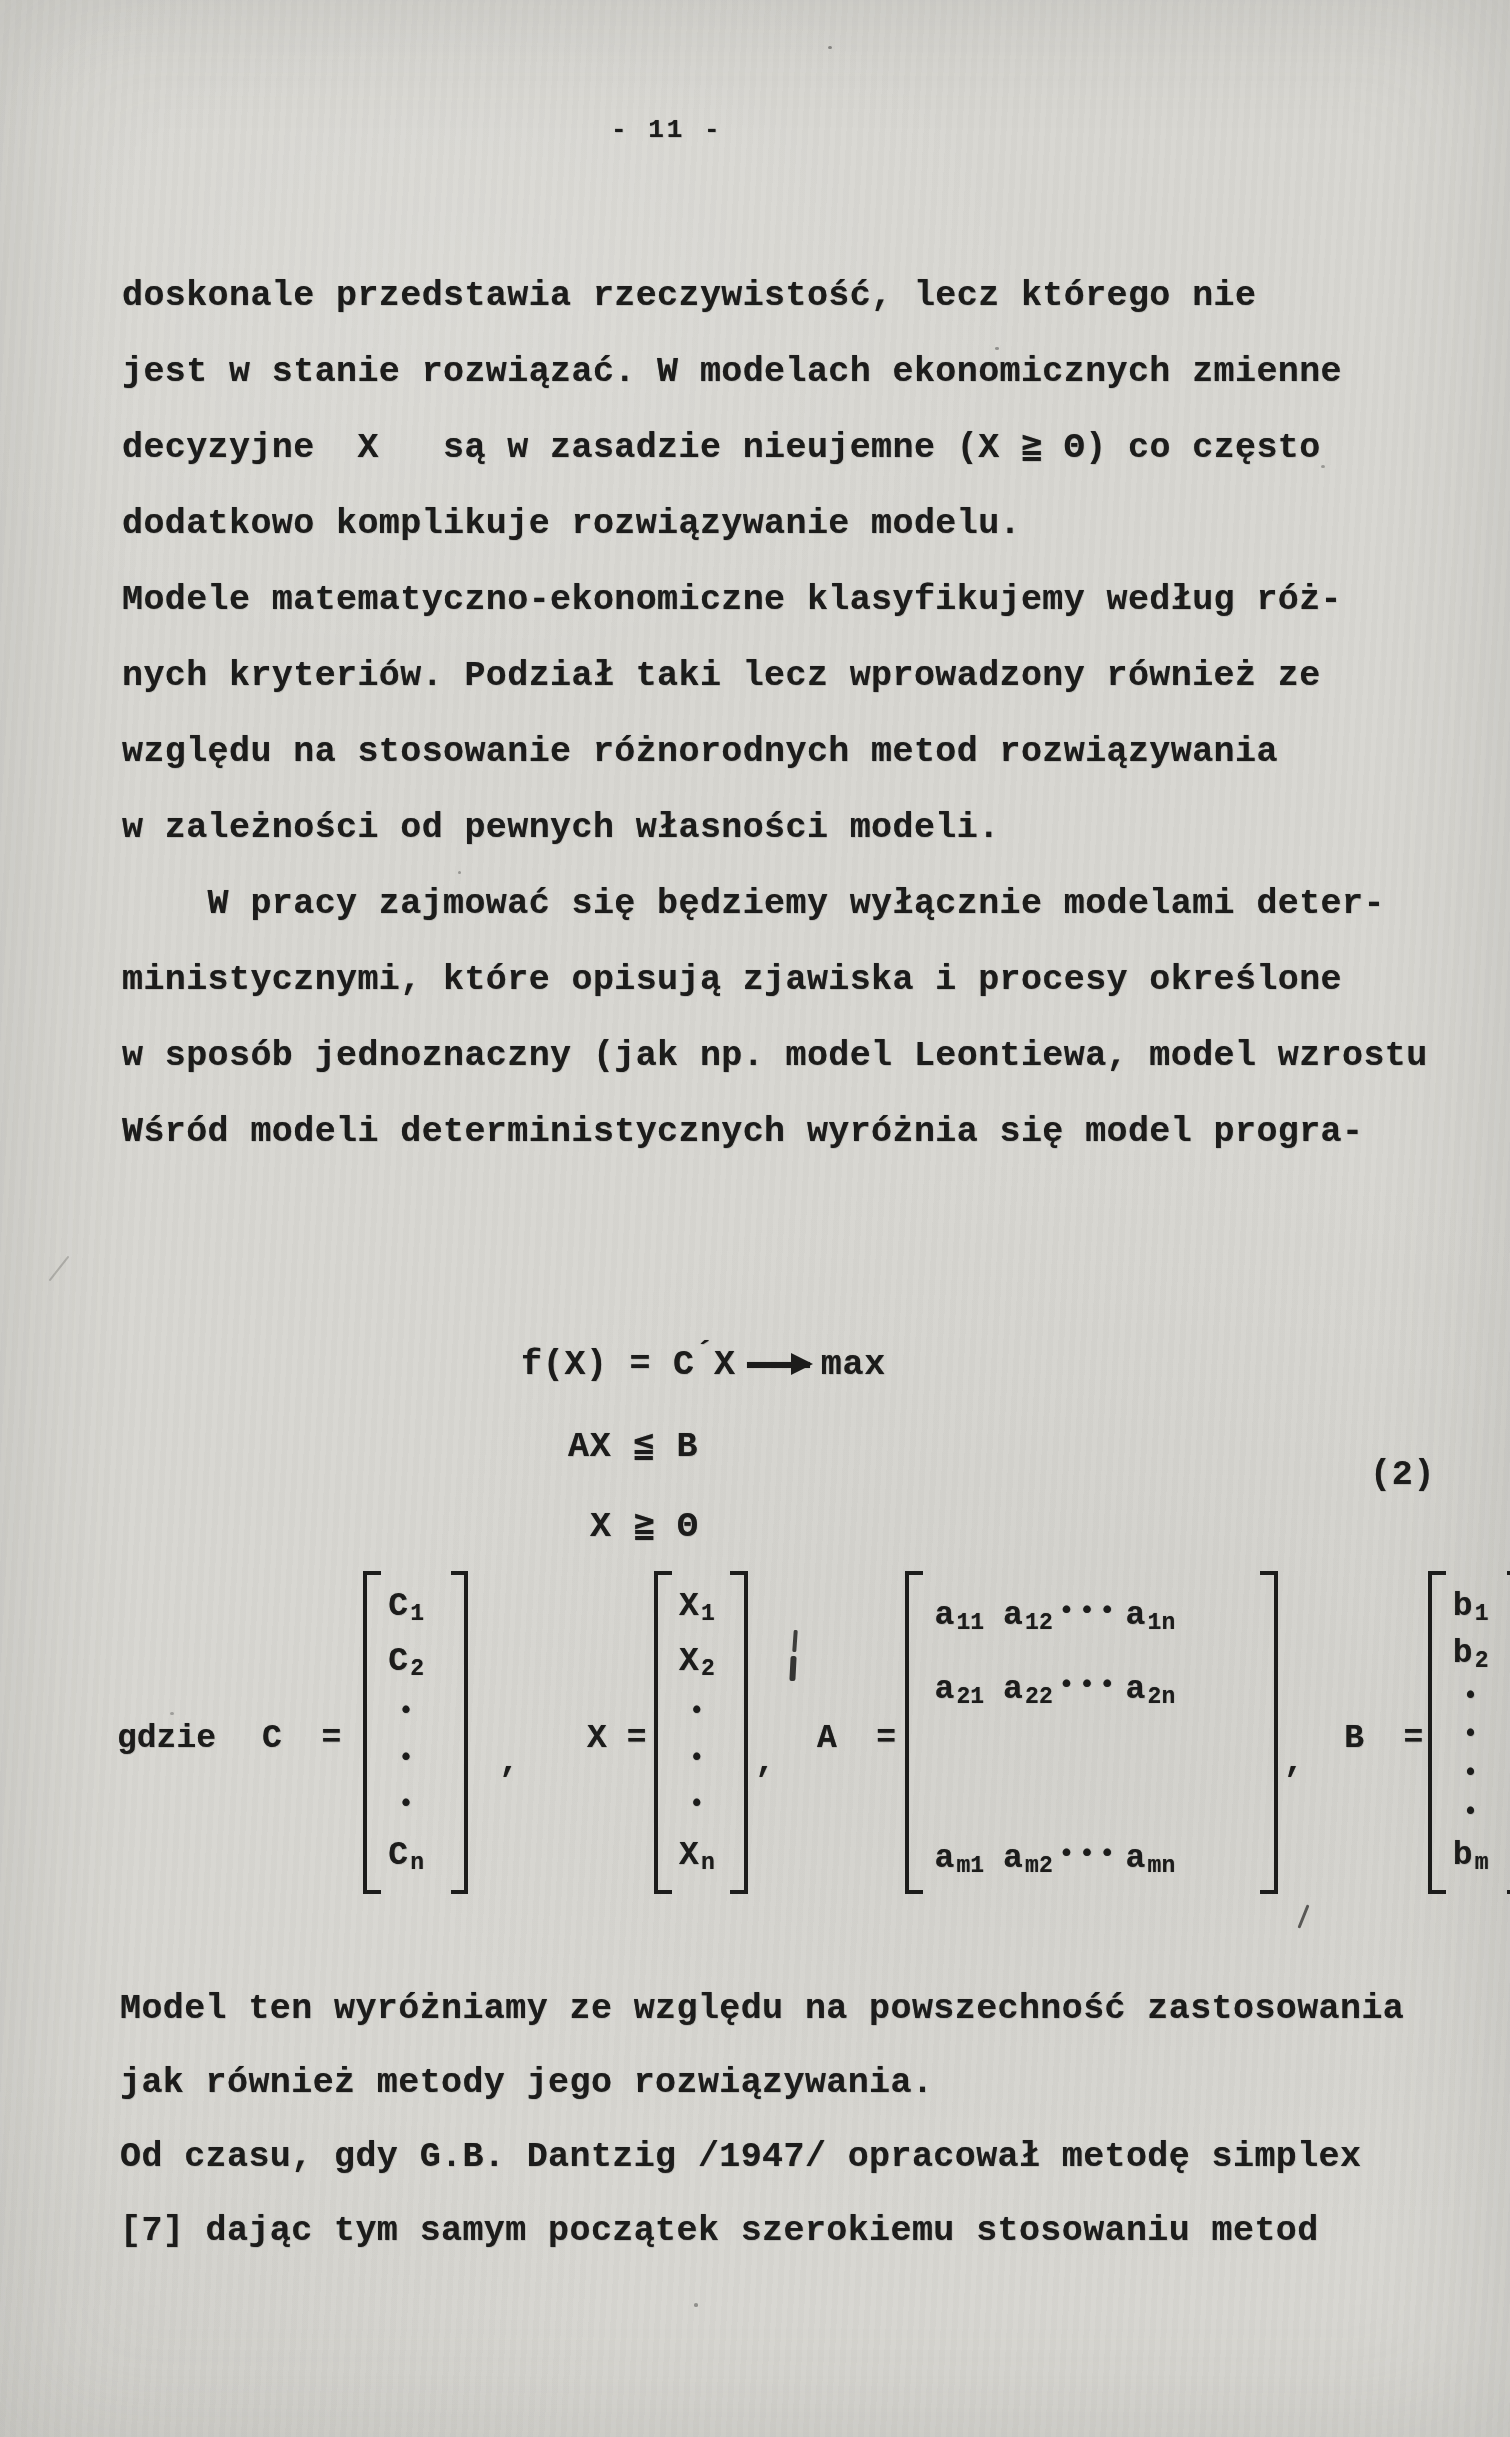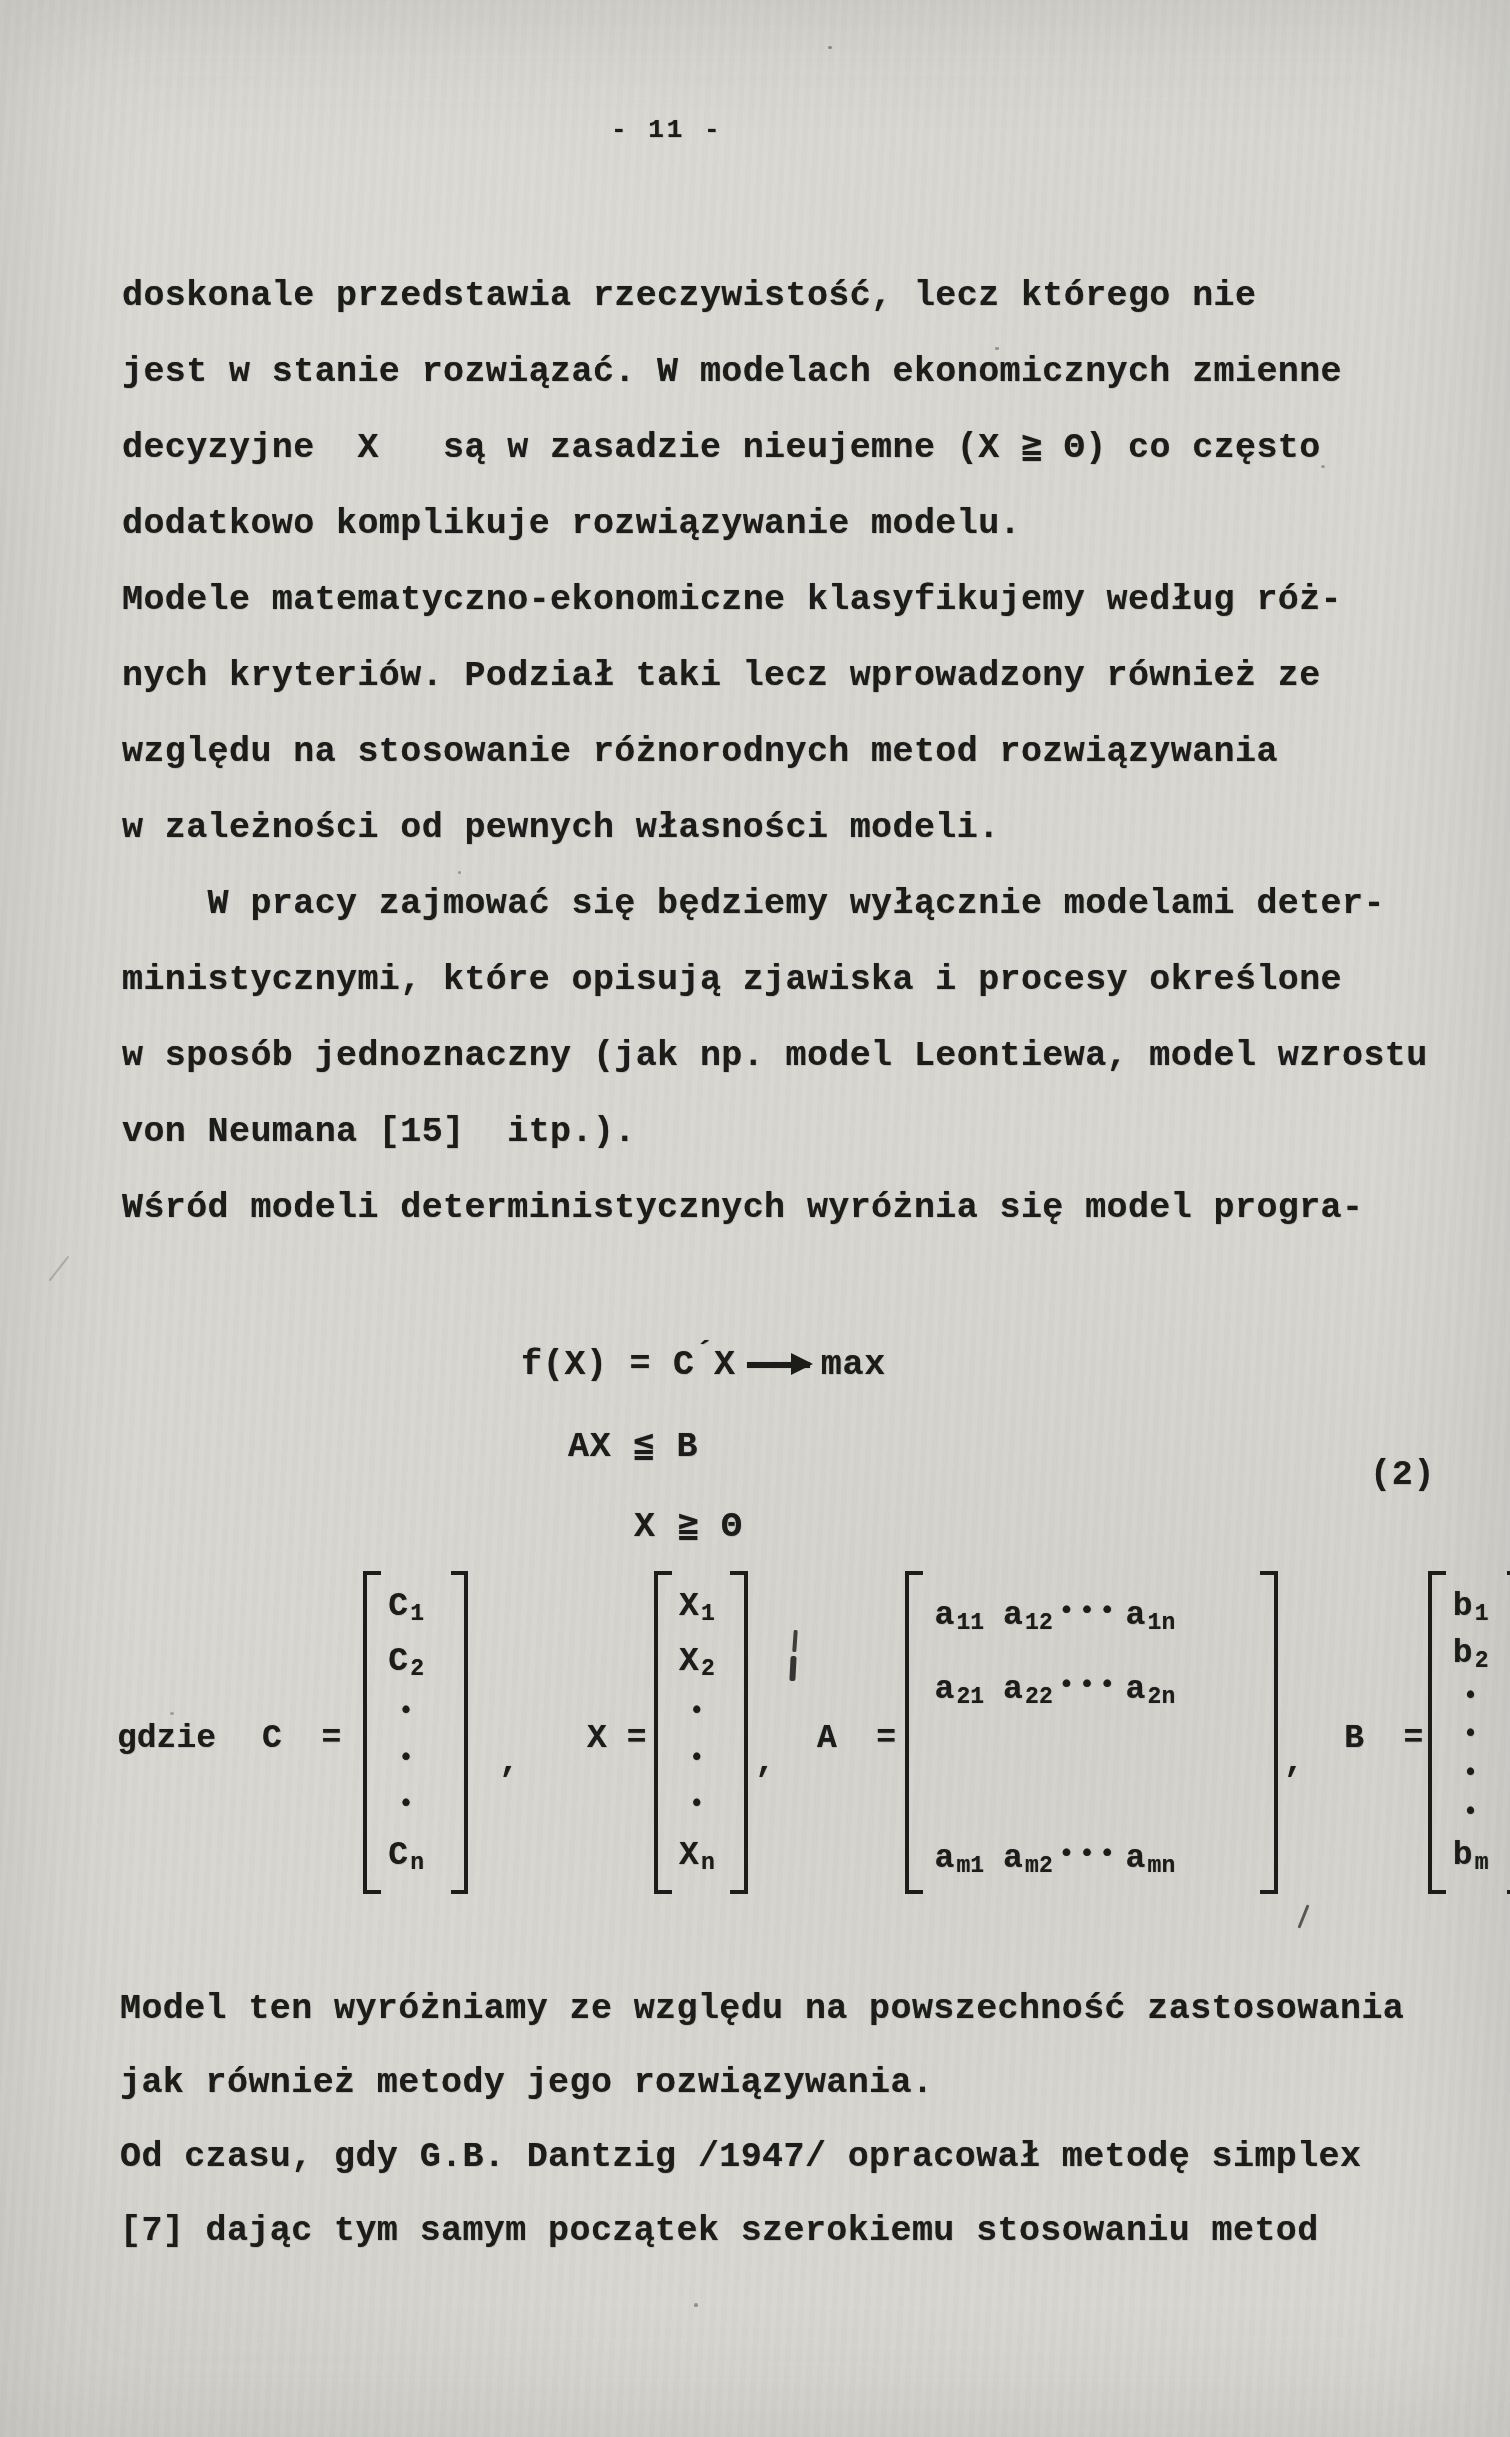--- a/index.html
+++ b/index.html
@@ -41,21 +41,21 @@
   
   .eq{position:absolute;font-size:35px;white-space:pre;letter-spacing:0.7px;}
   .eq-objective{left:521px;top:1345px;display:flex;align-items:center;}
   .prime{display:inline-block;font-size:31px;transform:translate(0.7px,-11.8px);}
   .arrow{position:relative;display:inline-block;width:63px;height:5.9px;background:#1c1c1b;margin:0 10.3px 0 11.8px;box-shadow:0 0 0.7px rgba(25,25,25,.6);}
   .arrow::after{
     content:"";position:absolute;right:-3px;top:-8.9px;width:0;height:0;
     border-left:22px solid #1c1c1b;border-top:11.8px solid transparent;border-bottom:11.8px solid transparent;
   }
   .eq-c1{left:568px;top:1424px;}
-  .eq-c2{left:590px;top:1504px;margin-left:44px;}
+  .eq-c2{left:590px;top:1504px;}
   .eq-num{left:1370px;top:1455px;}
   
   .matrow{
     position:absolute;left:117px;top:1571px;height:323px;
     display:flex;align-items:stretch;font-size:33px;letter-spacing:0;
   }
   .mtext{align-self:center;white-space:pre;transform:translateY(5.9px);}
   .mcomma{align-self:center;transform:translateY(29.5px);}
   .brk{position:relative;height:100%;box-sizing:border-box;}
   .brk::before{
@@ -116,21 +116,20 @@
     <div class="tline">jest w stanie rozwiązać. W modelach ekonomicznych zmienne</div>
     <div class="tline">decyzyjne  X   są w zasadzie nieujemne (X ≧ Θ) co często</div>
     <div class="tline">dodatkowo komplikuje rozwiązywanie modelu.</div>
     <div class="tline">Modele matematyczno-ekonomiczne klasyfikujemy według róż-</div>
     <div class="tline">nych kryteriów. Podział taki lecz wprowadzony również ze</div>
     <div class="tline">względu na stosowanie różnorodnych metod rozwiązywania</div>
     <div class="tline">w zależności od pewnych własności modeli.</div>
     <div class="tline">    W pracy zajmować się będziemy wyłącznie modelami deter-</div>
     <div class="tline">ministycznymi, które opisują zjawiska i procesy określone</div>
     <div class="tline">w sposób jednoznaczny (jak np. model Leontiewa, model wzrostu</div>
-    <div class="tline">von Neumana [15]  itp.).</div>
     <div class="tline">Wśród modeli deterministycznych wyróżnia się model progra-</div>
   </div>
 
   <div class="eq eq-objective ink">
     <span>f(X) = C</span><span class="prime">´</span><span>X</span>
     <span class="arrow"></span>
     <span>max</span>
   </div>
   <div class="eq eq-c1 ink">AX ≦ B</div>
   <div class="eq eq-c2 ink">X ≧ Θ</div>

